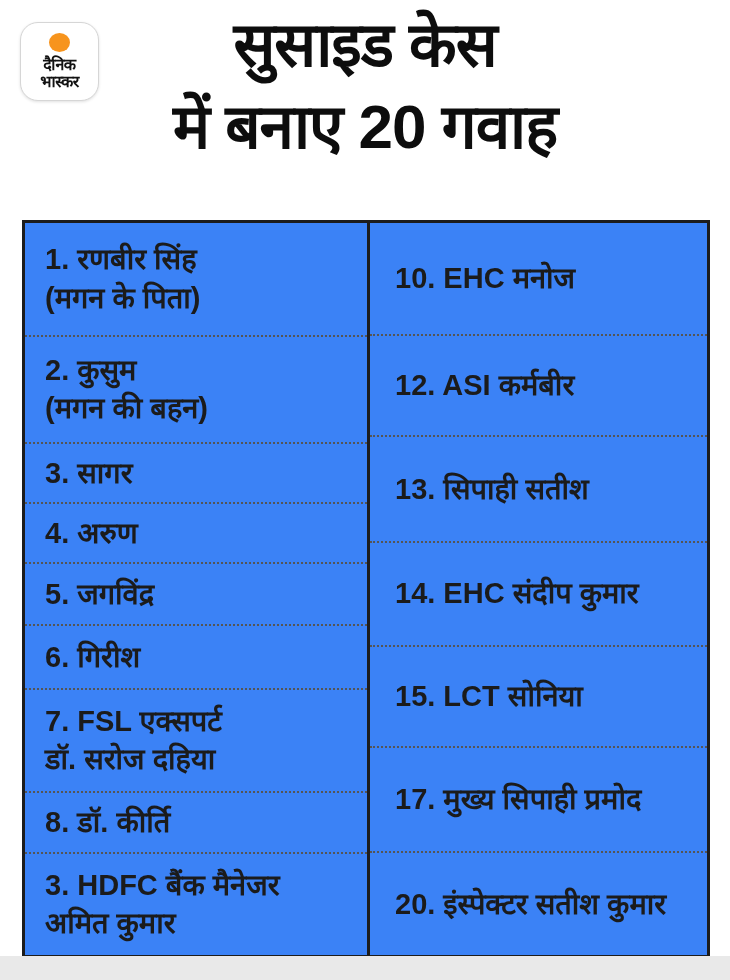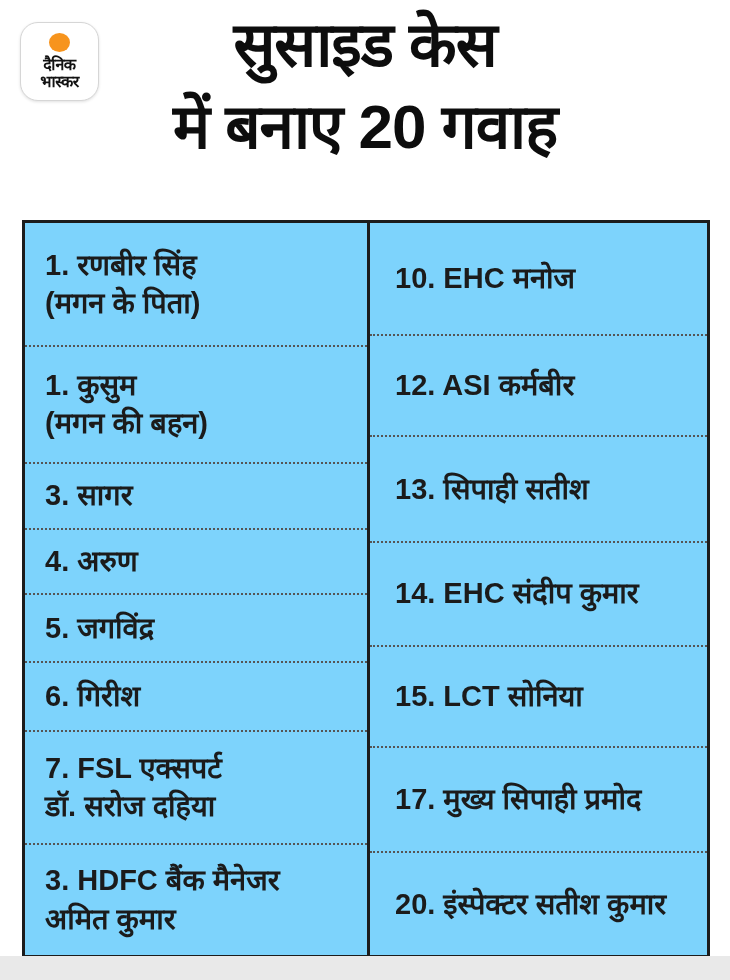--- a/index.html
+++ b/index.html
@@ -63,21 +63,21 @@
 
   
   .witness-table {
     position: absolute;
     left: 22px;
     top: 220px;
     width: 688px;
     height: 738px;
     border: 3px solid #1c1c1c;
     display: flex;
-    background: #7dd3fc;
+    background: #3b82f6;
   }
   .col {
     display: flex;
     flex-direction: column;
     height: 100%;
   }
   .col-left {
     width: 345px;
     border-right: 3px solid #1c1c1c;
   }
@@ -119,38 +119,41 @@
   </div>
 
   <div class="witness-table">
 
     <div class="col col-left">
       <div class="row" style="flex:115">
           <span class="row-text">1. रणबीर सिंह
 (मगन के पिता)</span>
         </div>
       <div class="row" style="flex:108">
-          <span class="row-text">1. कुसुम
+          <span class="row-text">2. कुसुम
 (मगन की बहन)</span>
         </div>
       <div class="row" style="flex:60">
           <span class="row-text">3. सागर</span>
         </div>
       <div class="row" style="flex:60">
           <span class="row-text">4. अरुण</span>
         </div>
       <div class="row" style="flex:62">
           <span class="row-text">5. जगविंद्र</span>
         </div>
       <div class="row" style="flex:63">
           <span class="row-text">6. गिरीश</span>
         </div>
       <div class="row" style="flex:104">
           <span class="row-text">7. FSL एक्सपर्ट
 डॉ. सरोज दहिया</span>
+        </div>
+      <div class="row" style="flex:61">
+          <span class="row-text">8. डॉ. कीर्ति</span>
         </div>
       <div class="row" style="flex:104">
           <span class="row-text">3. HDFC बैंक मैनेजर
 अमित कुमार</span>
         </div>
     </div>
 
     <div class="col col-right">
       <div class="row" style="flex:73">
           <span class="row-text">10. EHC मनोज</span>

